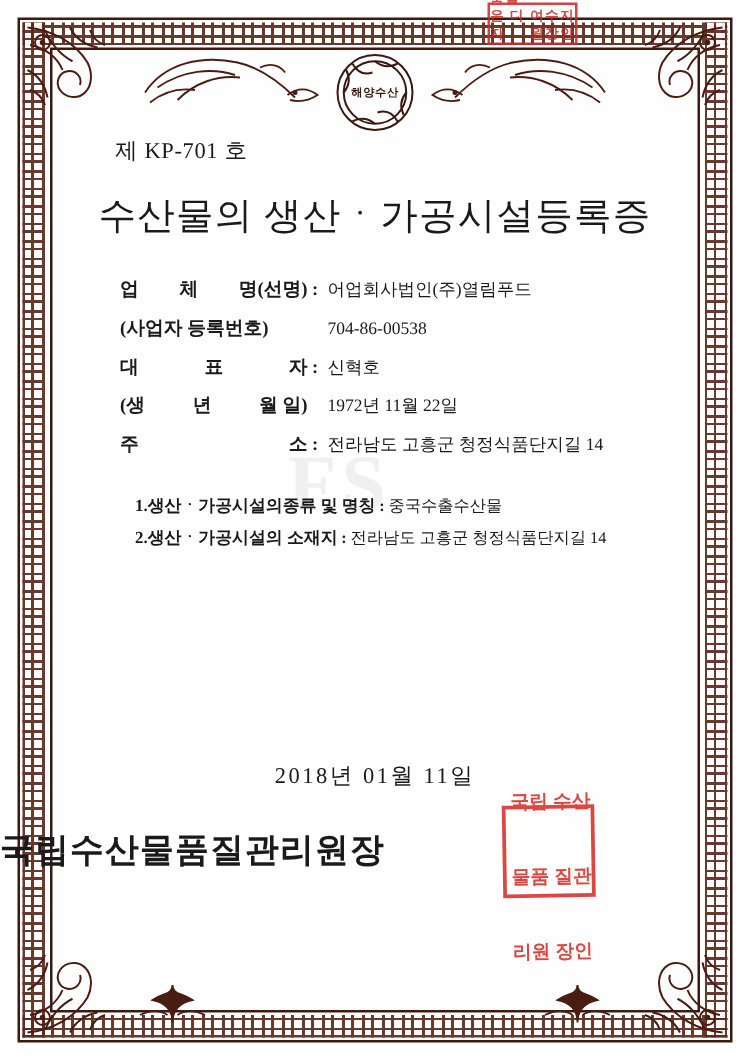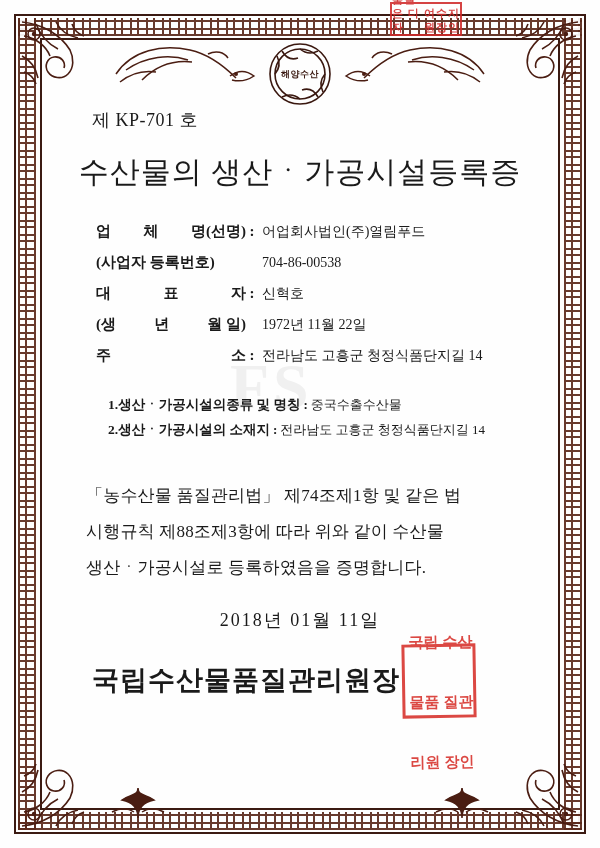--- a/index.html
+++ b/index.html
@@ -235,21 +235,21 @@
     text-align: center;
     font-size: 18px;
     letter-spacing: 2px;
   }
 
   
   .issuer {
     position: absolute;
     left: 0; top: 662px;
     width: 492px;
-    text-align: center;
+    text-align: left;
     font-size: 27px;
     font-weight: bold;
     letter-spacing: 1px;
   }
 
   
   .seal {
     position: absolute;
     left: 402px; top: 644px;
     width: 74px; height: 74px;
@@ -457,25 +457,20 @@
       <span class="item-colon">:</span>
       <span class="item-value">중국수출수산물</span>
     </div>
     <div class="item">
       <span class="item-label">2.생산ㆍ가공시설의 소재지</span>
       <span class="item-colon">:</span>
       <span class="item-value">전라남도 고흥군 청정식품단지길 14</span>
     </div>
   </div>
 
-  <div class="body-text">
-    <div>「농수산물 품질관리법」 제74조제1항 및 같은 법</div>
-    <div>시행규칙 제88조제3항에 따라 위와 같이 수산물</div>
-    <div>생산ㆍ가공시설로 등록하였음을 증명합니다.</div>
-  </div>
 
   <div class="date-line">2018년  01월  11일</div>
 
   <div class="issuer">국립수산물품질관리원장</div>
 
   <div class="seal">
     <span>국립</span>
     <span>수산</span>
     <span>물품</span>
     <span>질관</span>

